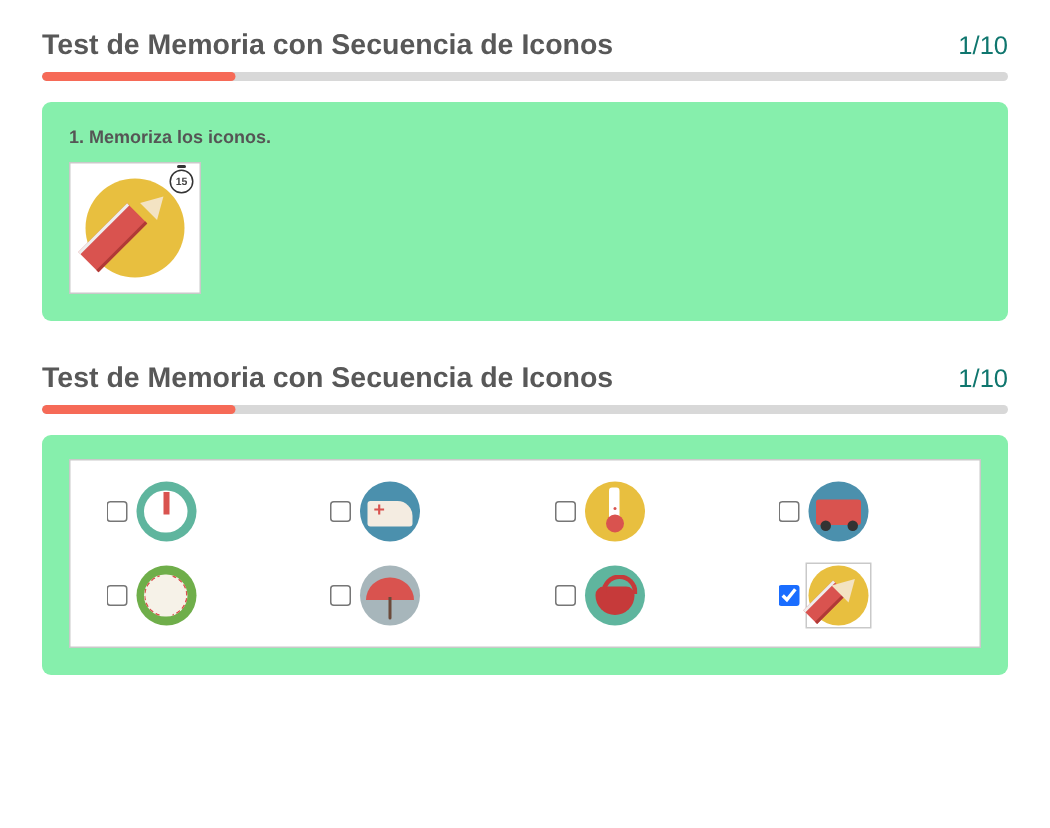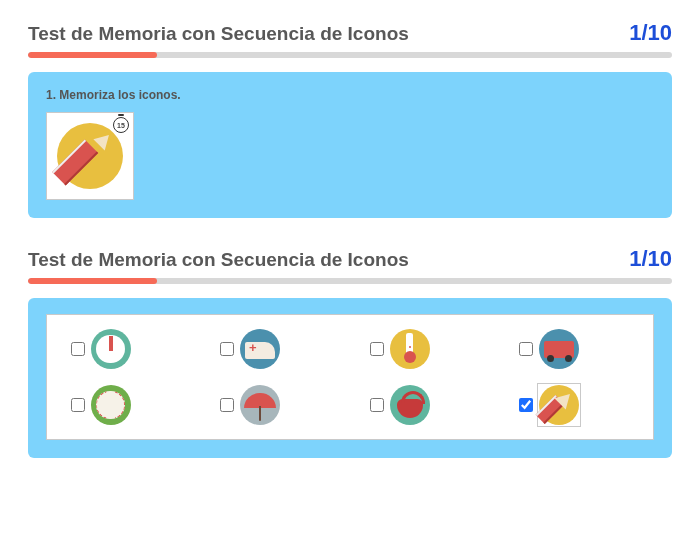--- a/index.html
+++ b/index.html
@@ -21,39 +21,39 @@
     padding-top: 20px;
     padding-bottom: 6px;
     gap: 36px;
   }
   .title {
     font-weight: 700;
     font-size: 19px;
     color: #585858;
   }
   .counter {
-    font-weight: 700;
-    font-size: 22px;
-    color: #1d4ed8;
+    font-weight: 400;
+    font-size: 17px;
+    color: #0f766e;
   }
   .progress-track {
     height: 6px;
     background: #d8d8d8;
     border-radius: 3px;
     overflow: hidden;
     margin-bottom: 14px;
   }
   .progress-fill {
     height: 100%;
     background: #f66a57;
     border-radius: 3px;
     width: 20%;
   }
   .card {
-    background: #7dd3fc;
+    background: #86efac;
     border-radius: 6px;
     padding: 16px 18px 18px 18px;
     margin-bottom: 8px;
   }
   .instruction {
     font-size: 12px;
     font-weight: 700;
     color: #555;
     margin-bottom: 10px;
   }

